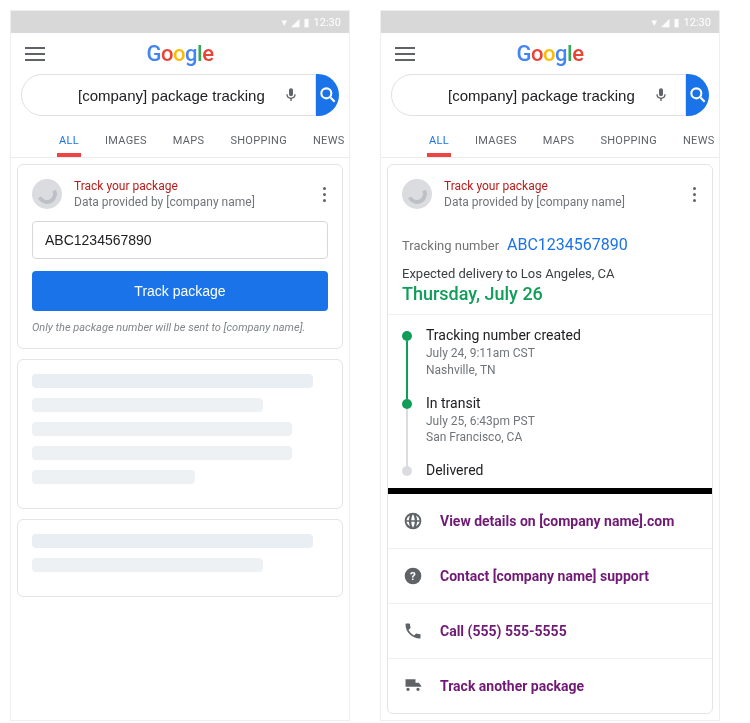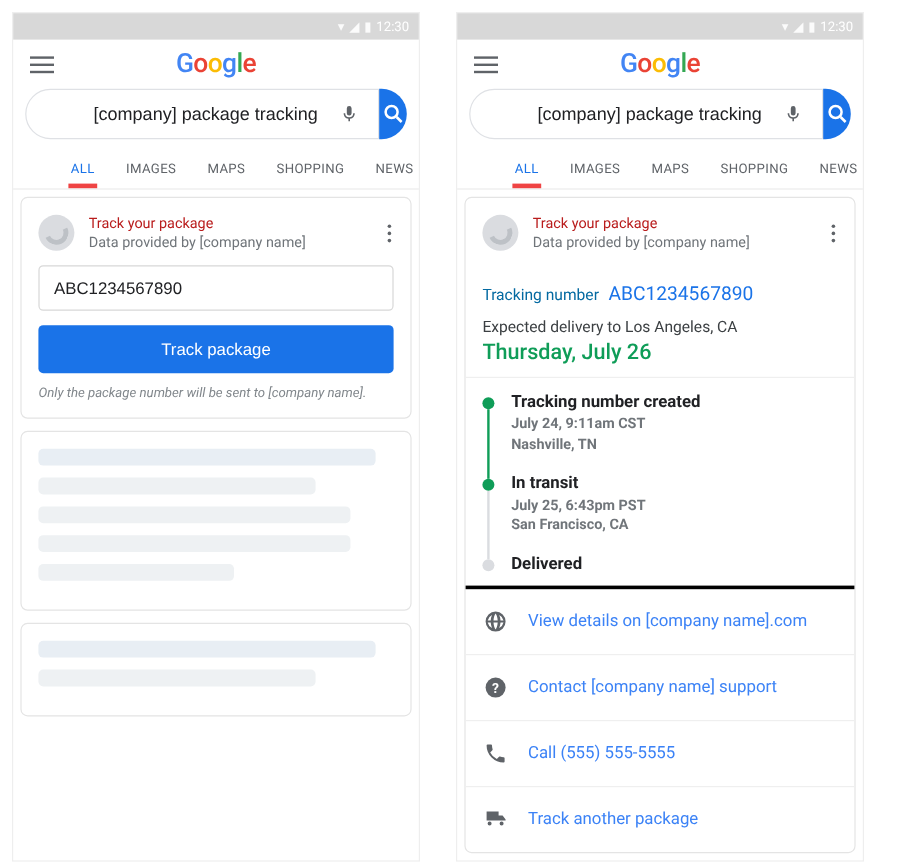--- a/index.html
+++ b/index.html
@@ -33,37 +33,37 @@
   .kebab { display:flex; flex-direction:column; gap:3px; padding:6px; cursor:pointer;}
   .kebab span{width:3px;height:3px;border-radius:50%;background:#5f6368;}
   .tinput { width:100%; border:1px solid #d8d8d8; border-radius:4px; padding:10px 12px; font-size:14px; color:#202124; margin-bottom:12px;}
   .bluebtn { width:100%; background:#1a73e8; color:#fff; border:none; border-radius:4px; padding:12px; font-size:14px; font-weight:500; cursor:pointer;}
   .note { font-size:11px; font-style:italic; color:#80868b; margin-top:10px;}
   .placeholder-card{ margin-top:10px; padding:14px;}
   .ph{ height:14px; border-radius:4px; background:#e8eef4; margin-bottom:10px;}
   .ph.w1{width:95%}.ph.w2{width:78%}.ph.w3{width:88%}.ph.w5{width:55%}
   .ph.lt{background:#eef1f3}
   .section-top{padding:14px 14px 10px;border-bottom:1px solid #efefef;}
-  .tnlabel{font-size:13px;color:#0369a1;}
+  .tnlabel{font-size:13px;color:#737373;}
   .tnval{color:#1a73e8;}
   .expd{font-size:13px;color:#3c4043;margin-top:12px;}
   .date{font-size:18px;color:#0f9d58;font-weight:500;margin-top:2px;}
-  .timeline{padding:12px 14px 6px; border-bottom:3px solid #000000;font-weight:bold;}
+  .timeline{padding:12px 14px 6px; border-bottom:6px solid #000000;}
   .step{display:flex; gap:14px; position:relative; padding-bottom:16px;}
   .step:last-child{padding-bottom:4px;}
   .dot{width:10px;height:10px;border-radius:50%;margin-top:4px;flex-shrink:0;background:#dadce0;position:relative;z-index:1;}
   .dot.done{background:#0f9d58;}
   .step .line{position:absolute;left:4px;top:14px;bottom:-4px;width:2px;background:#dadce0;}
   .step .line.done{background:#0f9d58;}
   .stxt .st{font-size:14px;color:#202124;}
   .stxt .sd{font-size:12px;color:#70757a;margin-top:2px;line-height:1.4;}
   .linkrow{display:flex;align-items:center;gap:16px;padding:16px 14px;border-top:1px solid #efefef;cursor:pointer;}
   .linkrow:first-of-type{border-top:none;}
   .linkrow .ic{width:22px;height:22px;color:#5f6368;display:flex;align-items:center;justify-content:center;}
-  .linkrow .lt{font-size:14px;color:#3b82f6;}
+  .linkrow .lt{font-size:14px;color:#701a75;font-weight:bold;}
   svg{display:block;}
 </style>
 </head>
 <body>
 
 <div class="stage">
 
   <div class="phone">
     <div class="statusbar">
       <span class="sb-icon">▾</span>

